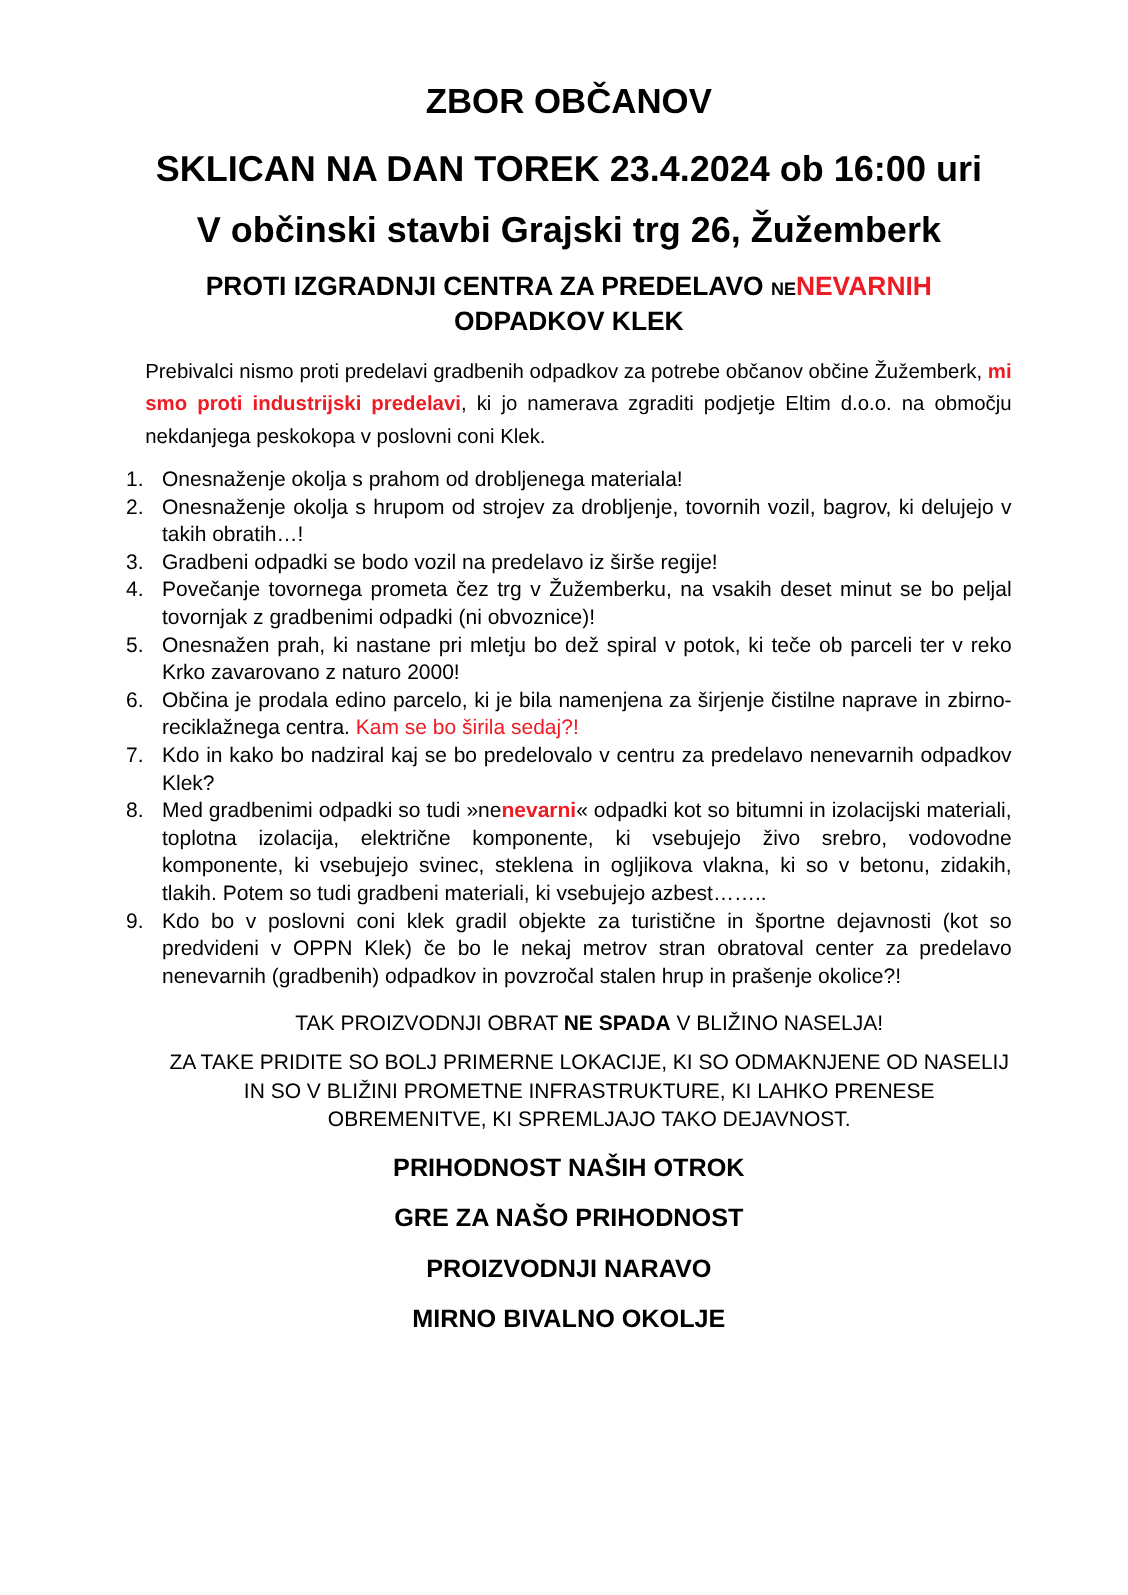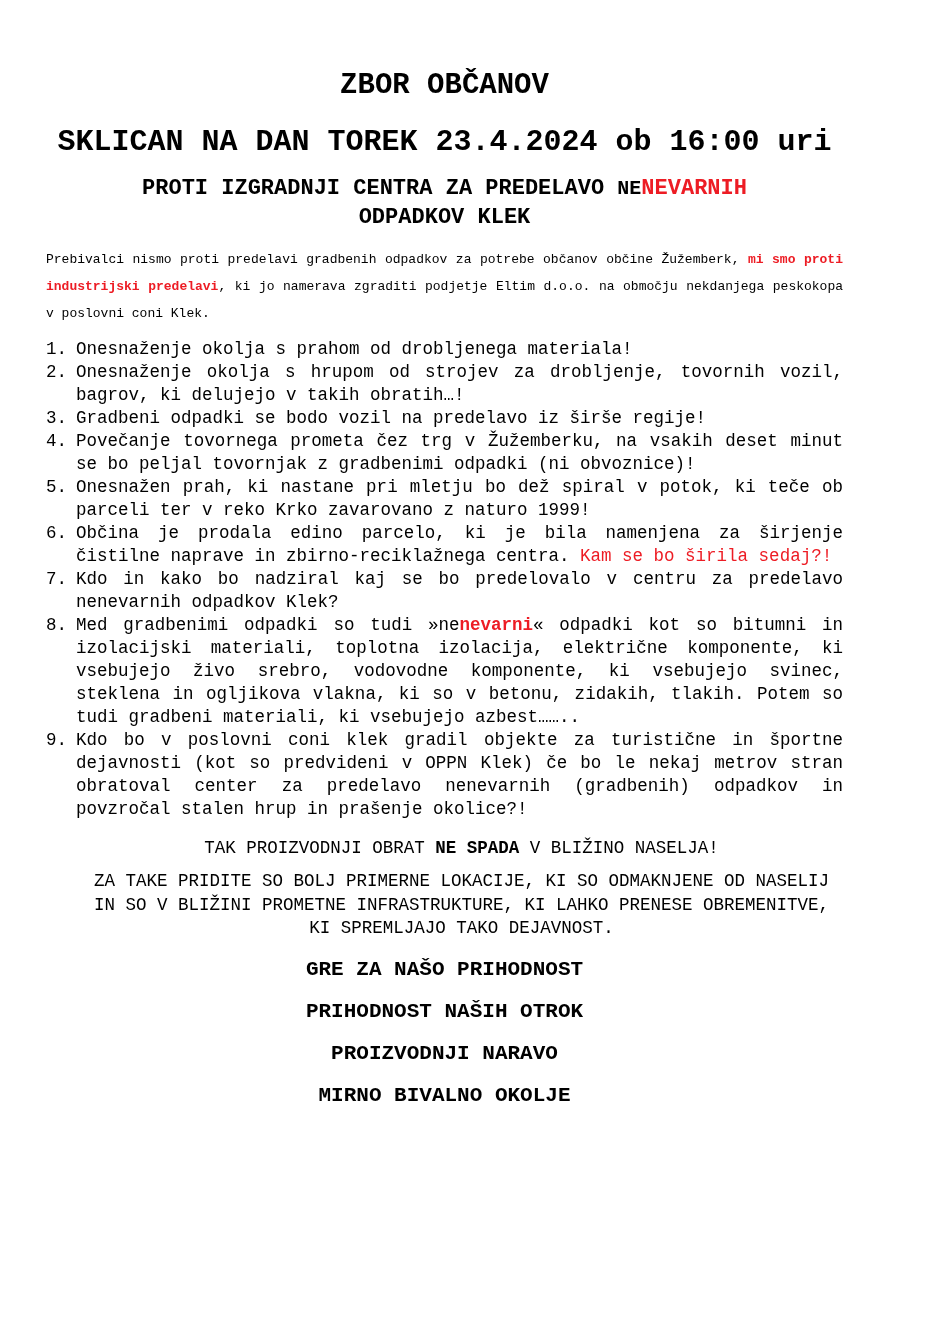--- a/index.html
+++ b/index.html
@@ -5,45 +5,44 @@
   :root { --red:#ed1c24; --ink:#000000; --paper:#ffffff; }
   * { box-sizing:border-box; }
   html,body { margin:0; padding:0; background:var(--paper); }
   body {
     width:940px; height:1329px;
     font-family:"Liberation Sans","DejaVu Sans",sans-serif;
     color:var(--ink);
   }
   .page {
     width:940px; height:1314px;
-    padding:69px 97px 30px 46px;
+    padding:69px 97px 30px 105px;
     overflow:hidden;
     background:var(--paper);
-    font-family:Liberation Mono, monospace;
   }
   .title {
     font-size:29px; font-weight:bold; text-align:center;
     line-height:1.15; margin:0 0 22px 0;
   }
   .sub {
     font-size:30px; font-weight:bold; text-align:center;
     line-height:1.2; margin:0 0 15px 0;
   }
   .sub.loc { margin-bottom:14px; }
   .subject {
     font-size:22px; font-weight:bold; text-align:center;
     line-height:1.3; margin:0 0 13px 0;
   }
-  .ne-small { font-size:20px; }
+  .ne-small { font-size:15px; }
   .red { color:var(--red); }
   .red-bold { color:var(--red); font-weight:bold; }
   .bold { font-weight:bold; }
   p.body {
-    font-size:13px; line-height:27px; text-align:justify;
-    margin:0 0 11px 0;
+    font-size:17px; line-height:27px; text-align:justify;
+    margin:0 0 11px 16px;
   }
   ol.reasons {
     list-style:none; margin:11px 0 0 0; padding:0;
   }
   ol.reasons li {
     display:flex; font-size:17.5px; line-height:23px;
   }
   .num { flex:0 0 30px; width:30px; }
   .li-text { flex:1; text-align:justify; }
   .stmt {
@@ -62,20 +61,21 @@
 </style>
 </head>
 <body>
 
 <div class="page">
 
   <h1 class="title">ZBOR OBČANOV</h1>
 
   <div class="sub">SKLICAN NA DAN TOREK 23.4.2024 ob 16:00 uri</div>
 
+  <div class="sub loc">V občinski stavbi Grajski trg 26, Žužemberk</div>
 
   <div class="subject">
     <div><span>PROTI IZGRADNJI CENTRA ZA PREDELAVO </span><span class="ne-small">NE</span><span class="red-bold">NEVARNIH</span></div>
     <div>ODPADKOV KLEK</div>
   </div>
 
   <div id="paragraphs">
       <p class="body"><span>Prebivalci nismo proti predelavi gradbenih odpadkov za potrebe občanov občine Žužemberk, </span><span class="red-bold">mi smo proti industrijski predelavi</span><span>, ki jo namerava zgraditi podjetje Eltim d.o.o. na območju nekdanjega peskokopa v poslovni coni Klek.</span></p>
     </div>
 
@@ -91,21 +91,21 @@
       <li>
         <span class="num">3.</span>
         <span class="li-text"><span>Gradbeni odpadki se bodo vozil na predelavo iz širše regije!</span></span>
       </li>
       <li>
         <span class="num">4.</span>
         <span class="li-text"><span>Povečanje tovornega prometa čez trg v Žužemberku, na vsakih deset minut se bo peljal tovornjak z gradbenimi odpadki (ni obvoznice)!</span></span>
       </li>
       <li>
         <span class="num">5.</span>
-        <span class="li-text"><span>Onesnažen prah, ki nastane pri mletju bo dež spiral v potok, ki teče ob parceli ter v reko Krko zavarovano z naturo 1999!</span></span>
+        <span class="li-text"><span>Onesnažen prah, ki nastane pri mletju bo dež spiral v potok, ki teče ob parceli ter v reko Krko zavarovano z naturo 2000!</span></span>
       </li>
       <li>
         <span class="num">6.</span>
         <span class="li-text"><span>Občina je prodala edino parcelo, ki je bila namenjena za širjenje čistilne naprave in zbirno-reciklažnega centra. </span><span class="red">Kam se bo širila sedaj?!</span></span>
       </li>
       <li>
         <span class="num">7.</span>
         <span class="li-text"><span>Kdo in kako bo nadziral kaj se bo predelovalo v centru za predelavo nenevarnih odpadkov Klek?</span></span>
       </li>
       <li>
@@ -117,19 +117,19 @@
         <span class="li-text"><span>Kdo bo v poslovni coni klek gradil objekte za turistične in športne dejavnosti (kot so predvideni v OPPN Klek) če bo le nekaj metrov stran obratoval center za predelavo nenevarnih (gradbenih) odpadkov in povzročal stalen hrup in prašenje okolice?!</span></span>
       </li>
     </ol>
 
   <div class="stmt production"><span>TAK PROIZVODNJI OBRAT </span><span class="bold">NE SPADA</span><span> V BLIŽINO NASELJA!</span></div>
 
   <div class="stmt relocation">ZA TAKE PRIDITE SO BOLJ PRIMERNE LOKACIJE, KI SO ODMAKNJENE OD NASELIJ IN SO V BLIŽINI PROMETNE INFRASTRUKTURE, KI LAHKO PRENESE OBREMENITVE, KI SPREMLJAJO TAKO DEJAVNOST.</div>
 
 
   <div id="slogans">
+      <div class="slogan">PRIHODNOST NAŠIH OTROK</div>
       <div class="slogan">GRE ZA NAŠO PRIHODNOST</div>
-      <div class="slogan">PRIHODNOST NAŠIH OTROK</div>
       <div class="slogan">PROIZVODNJI NARAVO</div>
       <div class="slogan">MIRNO BIVALNO OKOLJE</div>
     </div>
 
 </div>
 
 </body></html>

